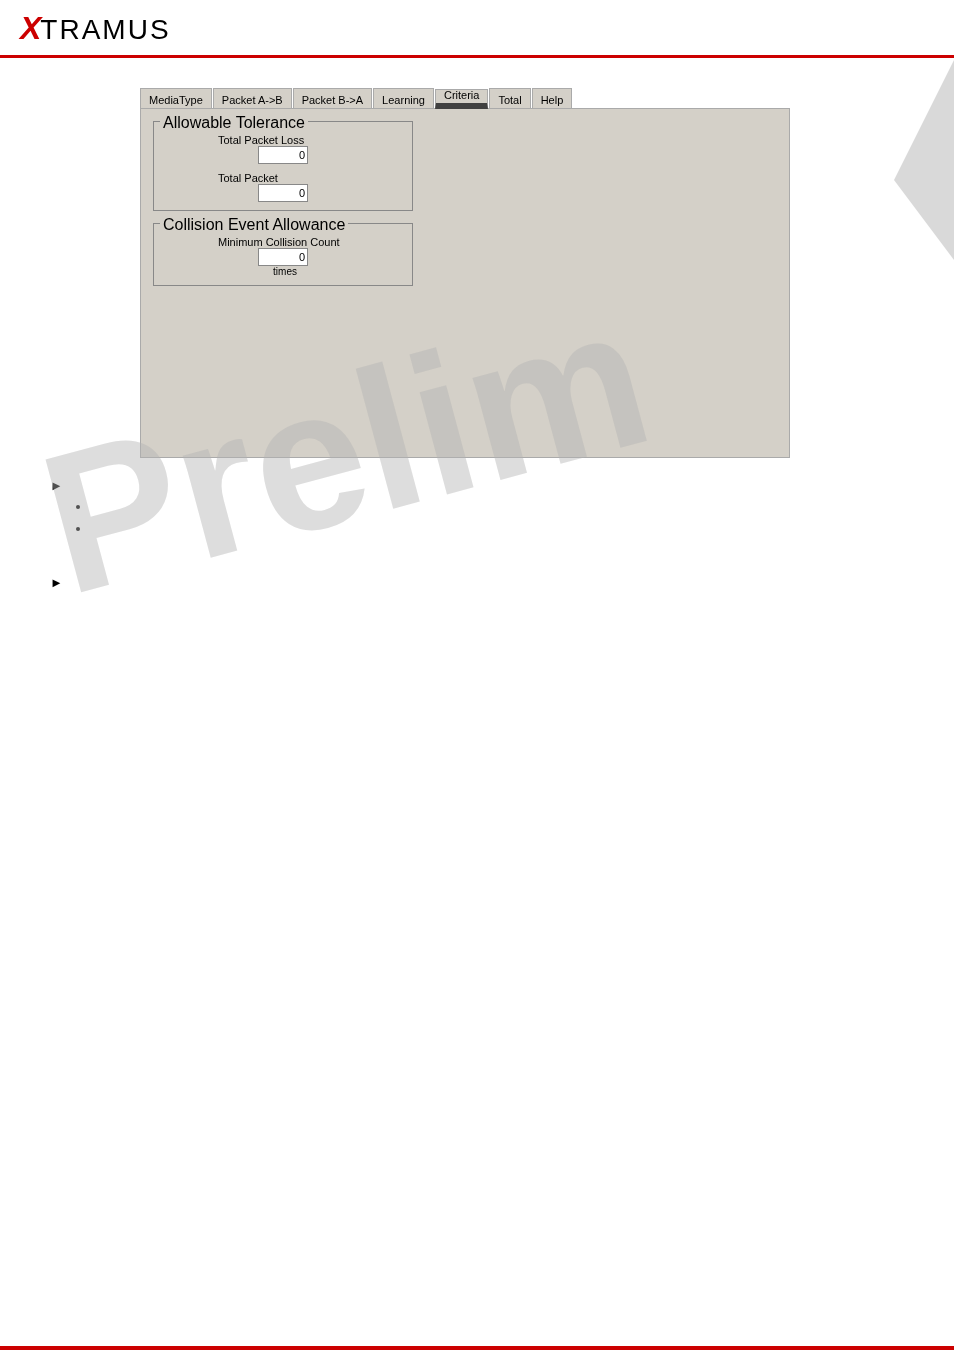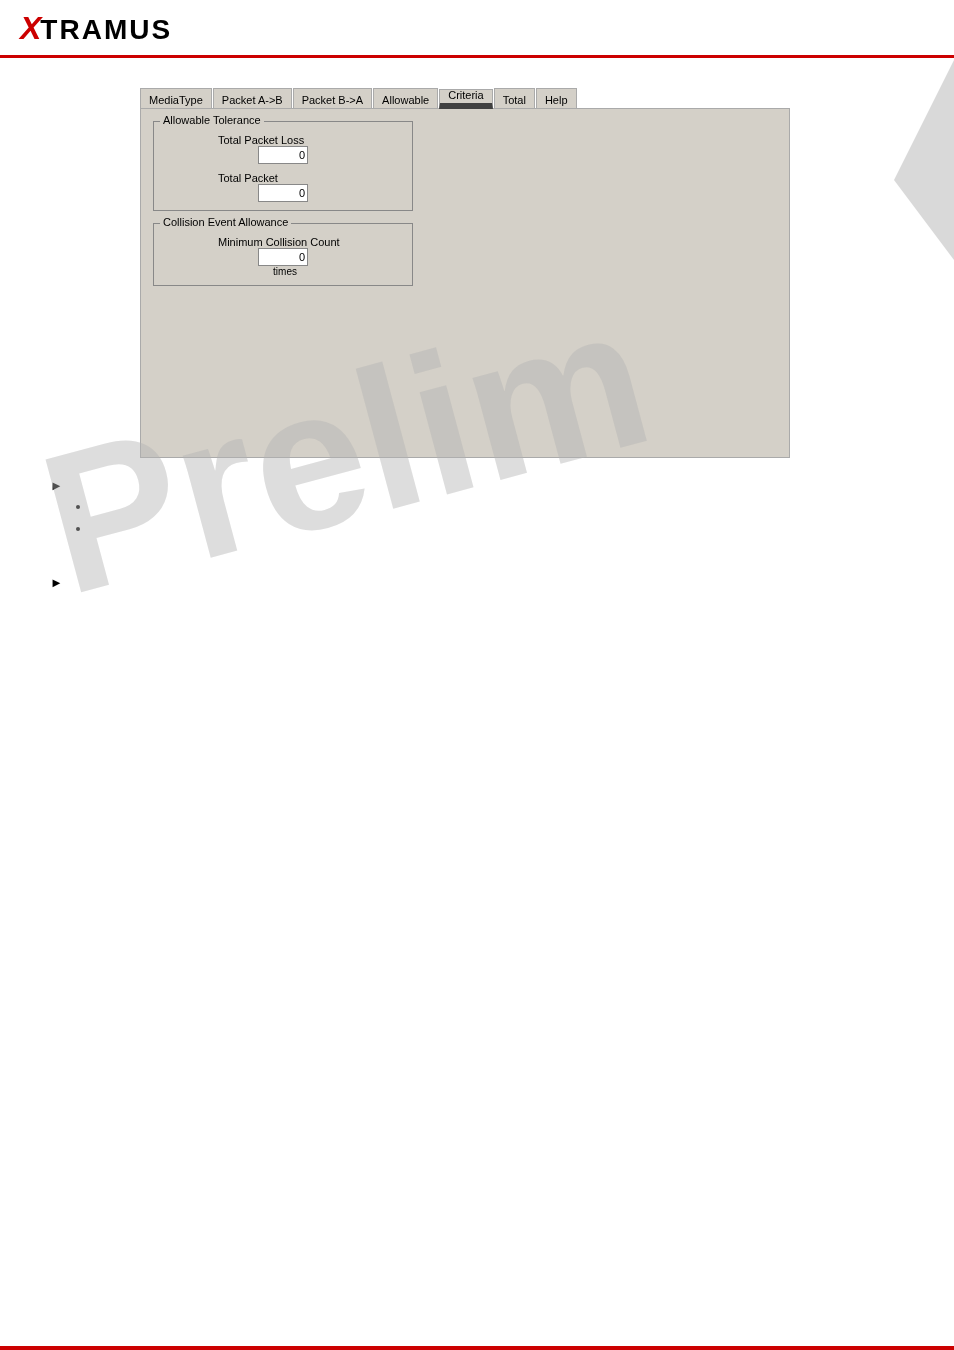--- a/index.html
+++ b/index.html
@@ -29,21 +29,21 @@
       letter-spacing: -1px;
     }
     .logo-x {
       color: #cc0000;
       font-style: italic;
       font-size: 32px;
     }
     .logo-rest {
       color: #000000;
       font-size: 28px;
-      font-weight: bold;
+      font-weight: normal;
       letter-spacing: 2px;
     }
 
     
     .footer-line {
       position: absolute;
       bottom: 0;
       left: 0;
       right: 0;
       height: 4px;
@@ -106,21 +106,21 @@
       padding: 4px 8px 8px 8px;
       position: relative;
       background: transparent;
     }
     .group-box-title {
       position: absolute;
       top: -8px;
       left: 6px;
       background: #d4d0c8;
       padding: 0 3px;
-      font-size: 11px;
+      font-size: 16px;
       font-weight: normal;
     }
 
     
     .form-row {
       display: flex;
       align-items: center;
       margin-top: 8px;
       font-size: 11px;
       flex-direction: column;
@@ -209,21 +209,21 @@
       <div class="tab">
           <span>MediaType</span>
         </div>
       <div class="tab">
           <span>Packet A-&gt;B</span>
         </div>
       <div class="tab">
           <span>Packet B-&gt;A</span>
         </div>
       <div class="tab">
-          <span>Allowable</span>
+          <span>Learning</span>
         </div>
       <div class="tab active">
           <span>Criteria</span>
         </div>
       <div class="tab">
           <span>Total</span>
         </div>
       <div class="tab">
           <span>Help</span>
         </div>

